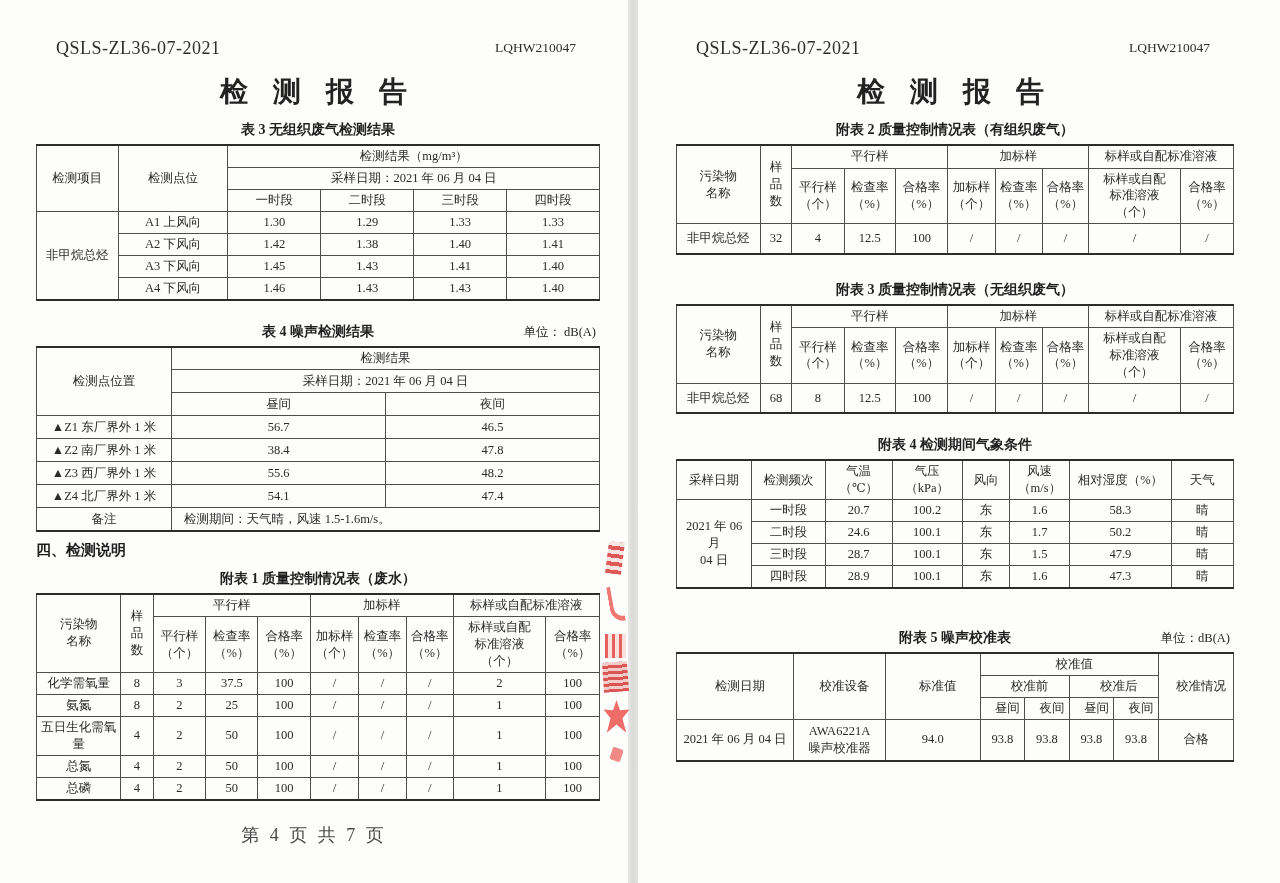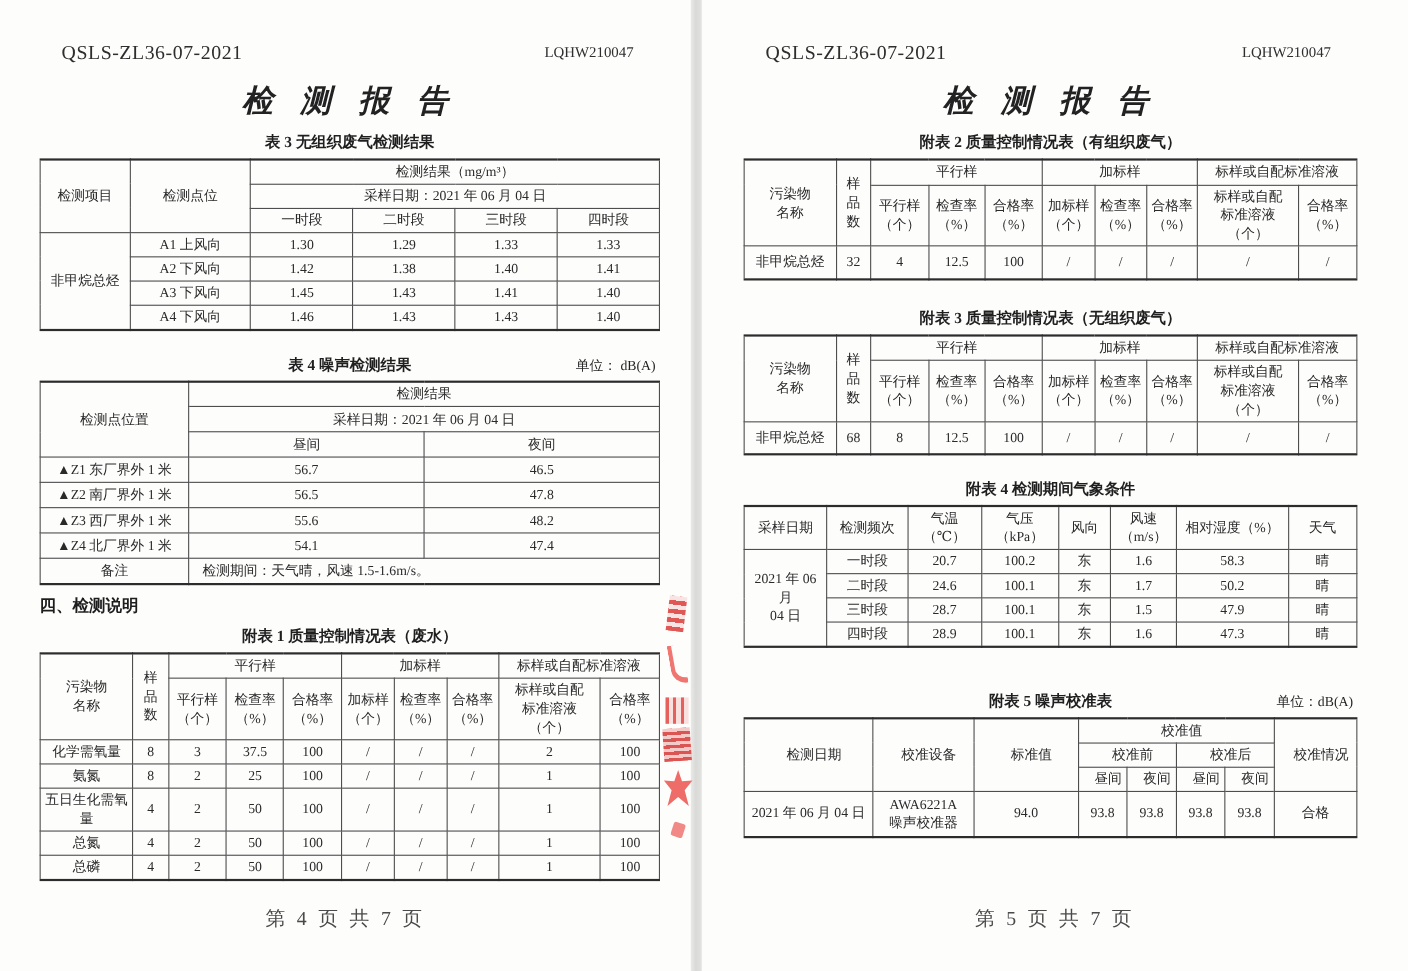--- a/index.html
+++ b/index.html
@@ -27,21 +27,21 @@
 
   .doc-head {
     display:flex; justify-content:space-between; align-items:flex-start;
     padding:4px 24px 0 20px;
   }
   .doc-code { font-size:18px; letter-spacing:.5px; }
   .report-no { font-size:13.5px; margin-top:2px; }
 
   .report-title {
     text-align:center; font-size:28px; font-weight:bold;
-    letter-spacing:9px; margin:14px 0 10px 0; color:#222;font-style:italic;
+    letter-spacing:9px; margin:14px 0 10px 0; color:#222;
   }
 
   .tbl-title {
     position:relative; text-align:center;
     font-size:14px; font-weight:bold; margin:10px 0 5px 0; color:#1f1f1f;
   }
   .tbl-title .unit {
     position:absolute; right:4px; top:1px;
     font-weight:normal; font-size:12.5px;
   }
@@ -194,21 +194,21 @@
           <td>昼间</td>
           <td>夜间</td>
         </tr>
         <tr>
           <td>▲Z1 东厂界外 1 米</td>
           <td>56.7</td>
           <td>46.5</td>
         </tr>
         <tr>
           <td>▲Z2 南厂界外 1 米</td>
-          <td>56.5</td>
+          <td>38.4</td>
           <td>47.8</td>
         </tr>
         <tr>
           <td>▲Z3 西厂界外 1 米</td>
           <td>55.6</td>
           <td>48.2</td>
         </tr>
         <tr>
           <td>▲Z4 北厂界外 1 米</td>
           <td>54.1</td>
@@ -577,16 +577,15 @@
           <td>93.8</td>
           <td>93.8</td>
           <td>93.8</td>
           <td>93.8</td>
           <td>合格</td>
         </tr>
       </tbody>
         </table>
     </div>
 
-    <div class="footer">第 5 页 共 7 页</div>
   </div>
 
 </div>
 
 </body></html>

